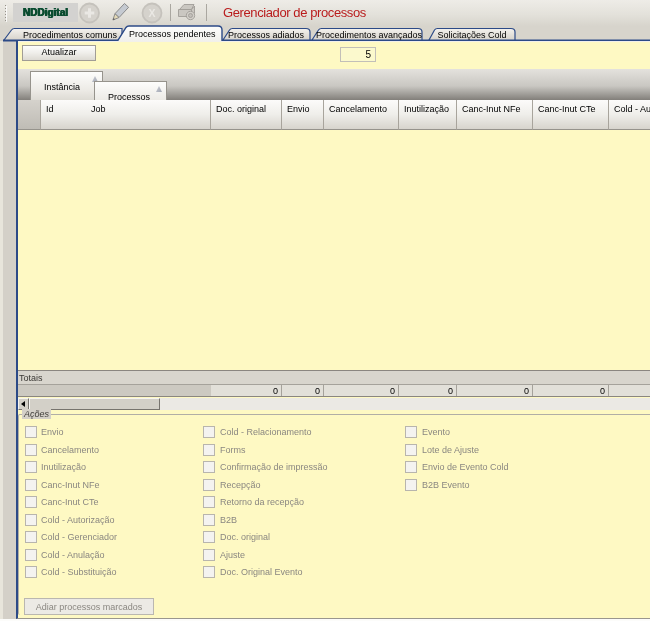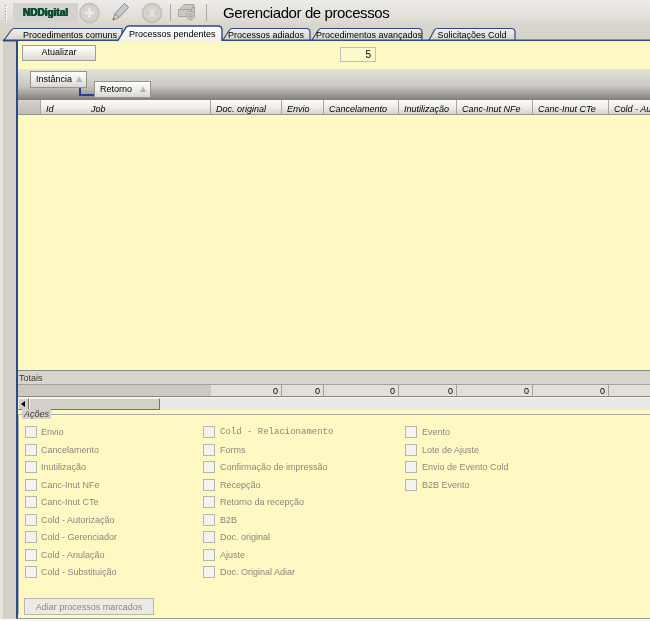--- a/index.html
+++ b/index.html
@@ -7,55 +7,55 @@
   background:#d4d0c8;font-family:"Liberation Sans",sans-serif;font-size:9px;color:#000;}
 .abs{position:absolute;}
 
 #toolbar{left:0;top:0;width:650px;height:27px;
   background:linear-gradient(180deg,#eeece7 0%,#e3e1da 55%,#d6d3cb 100%);}
 #grip{left:5px;top:5px;width:1px;height:16px;
   background:repeating-linear-gradient(180deg,#94918a 0 1px,rgba(0,0,0,0) 1px 3px);box-shadow:1px 1px 0 rgba(255,255,255,0.8);}
 #nddbtn{left:13px;top:3px;width:65px;height:19px;background:#d3d2d0;
   color:#0a4c30;font-weight:bold;font-size:10px;text-align:center;line-height:19px;
   text-shadow:0.5px 0 #0a4c30,-0.5px 0 #0a4c30;}
-#title{left:223px;top:4px;font-size:15px;letter-spacing:-0.4px;color:#000000;line-height:18px;}
+#title{left:223px;top:4px;font-size:13px;letter-spacing:-0.4px;color:#b91c1c;line-height:18px;}
 
 #tabsvg{left:0;top:25px;}
 
 #page{left:16px;top:41px;width:643px;height:577px;border-left:2px solid #2c4a87;
   border-right:2px solid #404040;border-bottom:1px solid #9a968e;background:#fef9c3;}
 #lmargin{left:0;top:41px;width:3px;height:578px;background:#e8e5db;}
 #bstrip{left:0;top:619px;width:650px;height:2px;background:#fcfcfa;}
 
 #btnAtualizar{left:4px;top:4px;width:72px;height:14px;border:1px solid #a19d95;
   background:linear-gradient(180deg,#fdfdfc 0%,#efeeea 50%,#dddad3 100%);
   text-align:center;line-height:13px;}
 #lblTempo{left:91px;top:7px;}
 #yellowbox{left:322px;top:6px;width:30px;height:13px;background:#fbf9cd;
   border:1px solid #c2bfb8;text-align:right;padding-right:4px;line-height:13px;font-size:10px;}
 
 #grouppanel{left:0px;top:28px;width:643px;height:31px;
   background:linear-gradient(180deg,#e4e2dd 0%,#c9c7c2 55%,#827f7a 100%);}
 .gbtn{position:absolute;border:1px solid #96938c;
   background:linear-gradient(180deg,#fdfdfc 0%,#eceae5 60%,#d9d6cf 100%);
-  line-height:14px;padding:0;text-align:left;}
+  line-height:14px;padding:8px;text-align:left;}
 #gbtn1{left:12px;top:2px;width:55px;height:15px;}
 #gbtn2{left:76px;top:12px;width:55px;height:15px;}
 .gbtn span{margin-left:5px;}
 .tri{position:absolute;right:4px;top:4px;width:6px;height:6px;
   background:linear-gradient(135deg,#c9ccd4 0%,#a3a8b4 100%);
   clip-path:polygon(50% 0,100% 100%,0 100%);}
 #conn1{left:61px;top:17px;width:2px;height:9px;background:#2b3c8c;}
 #conn2{left:61px;top:25px;width:15px;height:2px;background:#2b3c8c;}
 
 #hdr{left:0px;top:59px;width:643px;height:22px;}
-.hc{position:absolute;top:0;height:15px;box-sizing:border-box;
+.hc{position:absolute;top:0;height:30px;box-sizing:border-box;
   background:linear-gradient(180deg,#fcfbfa 0%,#efeeea 50%,#d7d4cd 100%);
   border-right:1px solid #a8a49c;border-bottom:1px solid #96938c;
-  padding:4px 0 0 5px;overflow:hidden;white-space:nowrap;font-style:italic;}
+  padding:4px 0 0 5px;overflow:hidden;white-space:nowrap;}
 #hind{left:0;width:23px;background:linear-gradient(180deg,#d5d2cc,#bfbcb5);}
 
 #totrow{left:0px;top:329px;width:643px;height:15px;background:#d8d5cd;
   border-top:1px solid #8a8680;border-bottom:1px solid #a5a29b;box-sizing:border-box;padding:2px 0 0 1px;color:#3a3834;}
 #valrow{left:0px;top:344px;width:643px;height:12px;background:#ccc9c1;
   border-bottom:1px solid #8a8680;box-sizing:border-box;}
 .vc{position:absolute;top:0;height:11px;background:#e2e0d9;border-right:1px solid #a5a29b;
   text-align:right;padding:1px 3px 0 0;box-sizing:border-box;}
 
 #sbar{left:0px;top:357px;width:643px;height:12px;background:#ebe9e4;}
@@ -135,21 +135,21 @@
 </svg>
 
 <div class="abs" id="page">
   <div class="abs" style="left:0;top:0;width:643px;height:1px;background:#f2f0ea;"></div>
   <div class="abs" id="btnAtualizar">Atualizar</div>
   <div class="abs" id="yellowbox">5</div>
   <div class="abs" id="grouppanel">
     <div id="conn1" class="abs"></div>
     <div id="conn2" class="abs"></div>
     <div class="gbtn" id="gbtn1"><span>Instância</span><i class="tri"></i></div>
-    <div class="gbtn" id="gbtn2"><span>Retorno</span><i class="tri"></i></div>
+    <div class="gbtn" id="gbtn2"><span>Processos</span><i class="tri"></i></div>
   </div>
   <div class="abs" id="hdr">
       <div class="hc" style="left: 23px; width: 50px;">Id</div>
       <div class="hc" style="left: 68px; width: 125px;">Job</div>
       <div class="hc" style="left: 193px; width: 71px;">Doc. original</div>
       <div class="hc" style="left: 264px; width: 42px;">Envio</div>
       <div class="hc" style="left: 306px; width: 75px;">Cancelamento</div>
       <div class="hc" style="left: 381px; width: 58px;">Inutilização</div>
       <div class="hc" style="left: 439px; width: 76px;">Canc-Inut NFe</div>
       <div class="hc" style="left: 515px; width: 76px;">Canc-Inut CTe</div>
@@ -192,37 +192,37 @@
     <div class="cl" style="left: 23px; top: 456px;">Canc-Inut CTe</div>
     <div class="cb" style="left: 7px; top: 473px;"></div>
     <div class="cl" style="left: 23px; top: 474px;">Cold - Autorização</div>
     <div class="cb" style="left: 7px; top: 490px;"></div>
     <div class="cl" style="left: 23px; top: 491px;">Cold - Gerenciador</div>
     <div class="cb" style="left: 7px; top: 508px;"></div>
     <div class="cl" style="left: 23px; top: 509px;">Cold - Anulação</div>
     <div class="cb" style="left: 7px; top: 525px;"></div>
     <div class="cl" style="left: 23px; top: 526px;">Cold - Substituição</div>
     <div class="cb" style="left: 185px; top: 385px;"></div>
-    <div class="cl" style="left: 202px; top: 386px; font-family: Liberation Mono, monospace;">Cold - Relacionamento</div>
+    <div class="cl" style="left: 202px; top: 386px;">Cold - Relacionamento</div>
     <div class="cb" style="left: 185px; top: 403px;"></div>
     <div class="cl" style="left: 202px; top: 404px;">Forms</div>
     <div class="cb" style="left: 185px; top: 420px;"></div>
     <div class="cl" style="left: 202px; top: 421px;">Confirmação de impressão</div>
     <div class="cb" style="left: 185px; top: 438px;"></div>
     <div class="cl" style="left: 202px; top: 439px;">Recepção</div>
     <div class="cb" style="left: 185px; top: 455px;"></div>
     <div class="cl" style="left: 202px; top: 456px;">Retorno da recepção</div>
     <div class="cb" style="left: 185px; top: 473px;"></div>
     <div class="cl" style="left: 202px; top: 474px;">B2B</div>
     <div class="cb" style="left: 185px; top: 490px;"></div>
     <div class="cl" style="left: 202px; top: 491px;">Doc. original</div>
     <div class="cb" style="left: 185px; top: 508px;"></div>
     <div class="cl" style="left: 202px; top: 509px;">Ajuste</div>
     <div class="cb" style="left: 185px; top: 525px;"></div>
-    <div class="cl" style="left: 202px; top: 526px;">Doc. Original Adiar</div>
+    <div class="cl" style="left: 202px; top: 526px;">Doc. Original Evento</div>
     <div class="cb" style="left: 387px; top: 385px;"></div>
     <div class="cl" style="left: 404px; top: 386px;">Evento</div>
     <div class="cb" style="left: 387px; top: 403px;"></div>
     <div class="cl" style="left: 404px; top: 404px;">Lote de Ajuste</div>
     <div class="cb" style="left: 387px; top: 420px;"></div>
     <div class="cl" style="left: 404px; top: 421px;">Envio de Evento Cold</div>
     <div class="cb" style="left: 387px; top: 438px;"></div>
     <div class="cl" style="left: 404px; top: 439px;">B2B Evento</div>
   </div>
 

